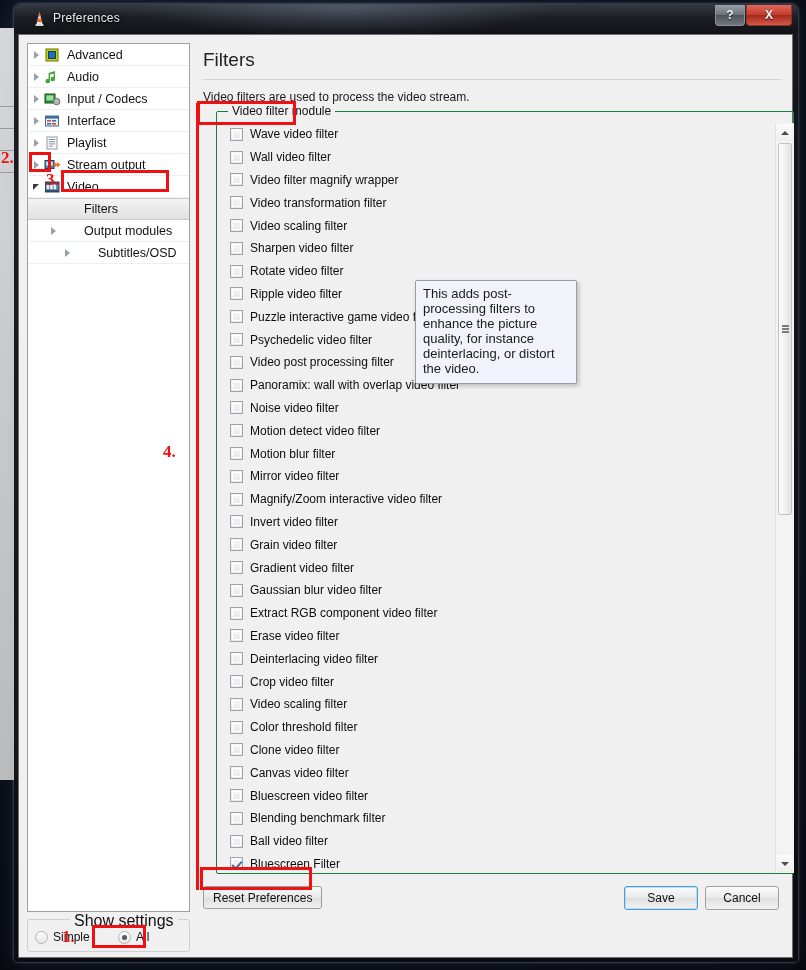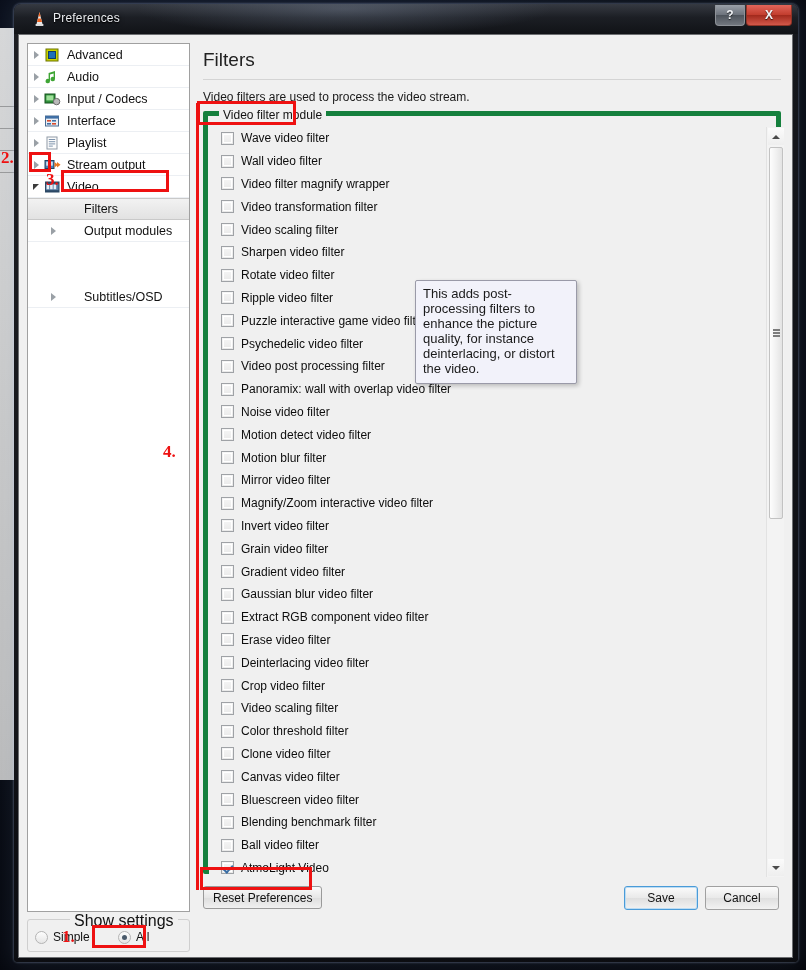--- a/index.html
+++ b/index.html
@@ -270,25 +270,25 @@
     position: absolute;
     left: 5px;
     top: 47px;
     font-size: 12px;
     color: #1a1a1a;
   }
 
   
   #filter-group {
     position: absolute;
-    left: 5px;
+    left: 18px;
     top: 68px;
     width: 578px;
     height: 763px;
-    border: 5px solid #15803d;
+    border: 1px solid #15803d;
     border-radius: 2px;
     box-sizing: border-box;
   }
   #filter-group .grp-title {
     position: absolute;
     left: 11px;
     top: -8px;
     background: #f0f0f0;
     padding: 0 4px;
     font-size: 12px;
@@ -614,21 +614,21 @@
           <div class="t-icon"></div>
           <div class="tree-label">Filters</div>
         </div>
         <div class="tree-item" style="padding-left: 17px;">
           <div class="arrow">
             <div class="tri-closed"></div>
           </div>
           <div class="t-icon"></div>
           <div class="tree-label">Output modules</div>
         </div>
-        <div class="tree-item" style="padding-left: 17px; margin-top: 44px;">
+        <div class="tree-item" style="padding-left: 31px;">
           <div class="arrow">
             <div class="tri-closed"></div>
           </div>
           <div class="t-icon"></div>
           <div class="tree-label">Subtitles/OSD</div>
         </div>
       </div>
 
     <div id="showsettings">
       <div class="grp-title">Show settings</div>
@@ -775,21 +775,21 @@
               <div class="chk-row">
                 <div class="cbox"></div>
                 <div class="chk-label">Blending benchmark filter</div>
               </div>
               <div class="chk-row">
                 <div class="cbox"></div>
                 <div class="chk-label">Ball video filter</div>
               </div>
               <div class="chk-row">
                 <div class="cbox checked"></div>
-                <div class="chk-label">AtmoLight Video</div>
+                <div class="chk-label">Bluescreen Filter</div>
               </div>
             </div>
         </div>
 
         <div id="vscroll">
           <div class="sb-btn up">
             <div class="sb-arrow-up"></div>
           </div>
           <div id="sb-thumb">
             <div class="grip"></div>

